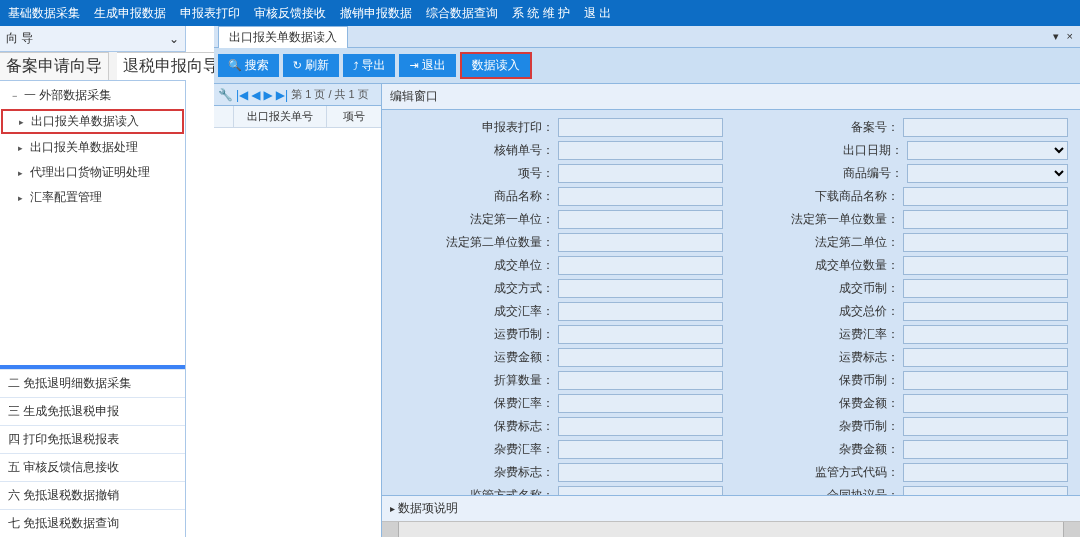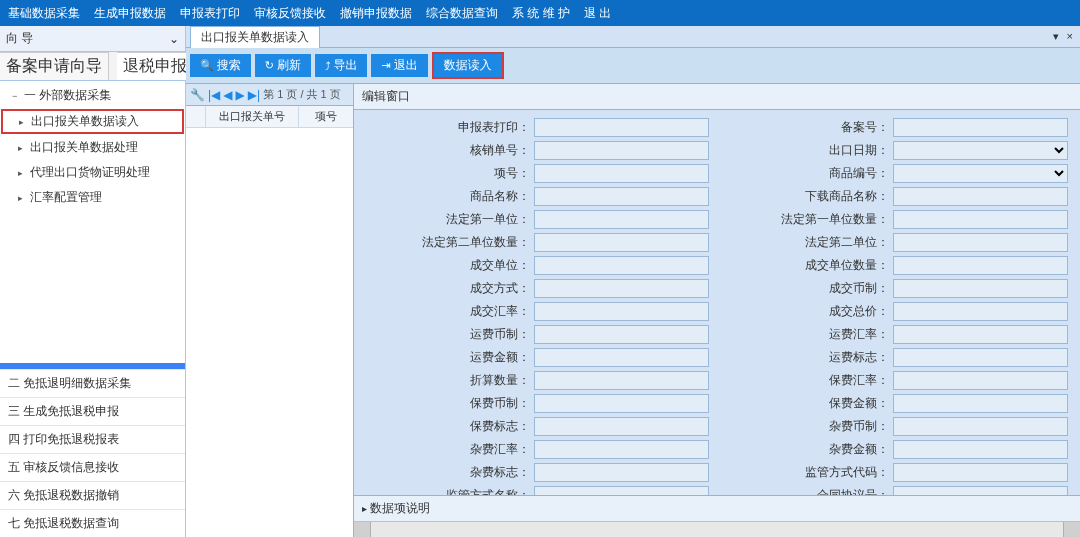--- a/index.html
+++ b/index.html
@@ -22,20 +22,21 @@
     }
     .top-menu-item {
       color: #fff;
       font-size: 12px;
       cursor: pointer;
       white-space: nowrap;
     }
     .container {
       display: flex;
       height: calc(100% - 26px);
+      gap: 28px;
     }
     .sidebar {
       width: 186px;
       border-right: 1px solid #a9c7e8;
       background: #fff;
       display: flex;
       flex-direction: column;
     }
     .sidebar-header {
       background: #eaf1fa;
@@ -86,21 +87,21 @@
       margin: 1px;
       padding: 2px 8px 2px 16px;
     }
     .tree-arrow {
       font-size: 9px;
       color: #555;
       width: 8px;
       display: inline-block;
     }
     .sidebar-bottom {
-      border-top: 6px solid #3b82f6;
+      border-top: 4px solid #3b82f6;
     }
     .sidebar-link {
       padding: 5px 8px;
       border-top: 1px solid #dbe6f4;
       background: #fff;
       cursor: pointer;
       white-space: nowrap;
     }
     .main {
       flex: 1;
@@ -488,25 +489,25 @@
               </div>
               <div class="form-row">
                 <div class="form-label">运费标志：</div>
                 <input class="form-input" type="text" style="">
               </div>
               <div class="form-row">
                 <div class="form-label">折算数量：</div>
                 <input class="form-input" type="text" style="">
               </div>
               <div class="form-row">
+                <div class="form-label">保费币制：</div>
+                <input class="form-input" type="text" style="">
+              </div>
+              <div class="form-row">
                 <div class="form-label">保费汇率：</div>
-                <input class="form-input" type="text" style="">
-              </div>
-              <div class="form-row">
-                <div class="form-label">保费币制：</div>
                 <input class="form-input" type="text" style="">
               </div>
               <div class="form-row">
                 <div class="form-label">保费金额：</div>
                 <input class="form-input" type="text" style="">
               </div>
               <div class="form-row">
                 <div class="form-label">保费标志：</div>
                 <input class="form-input" type="text" style="">
               </div>

